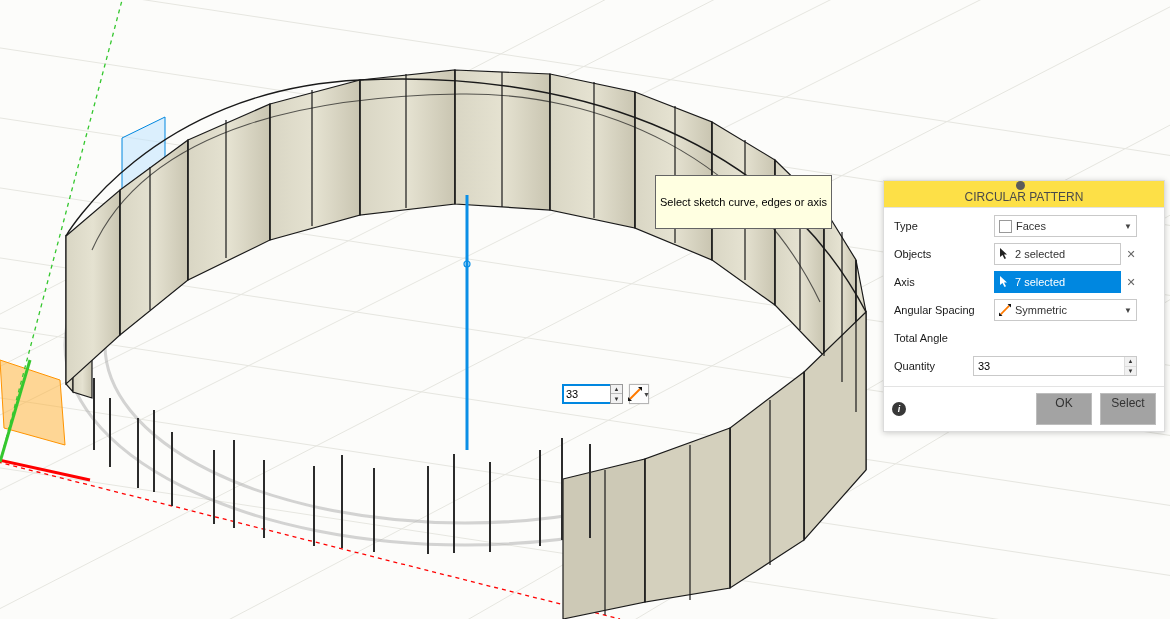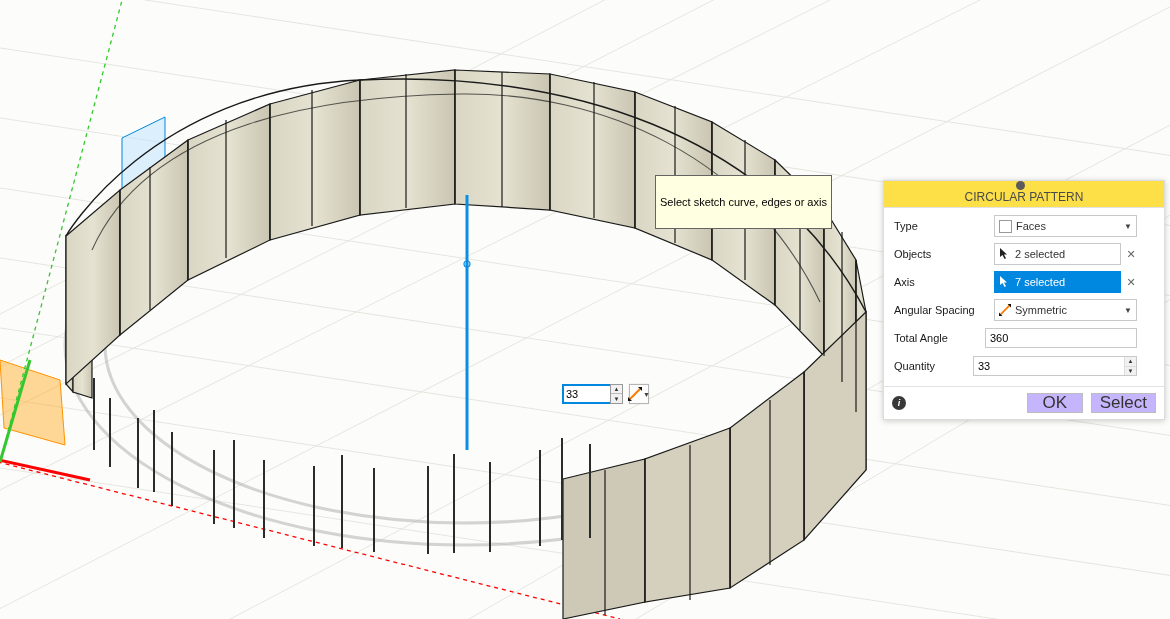--- a/index.html
+++ b/index.html
@@ -237,26 +237,26 @@
     color: #fff;
     display:flex; align-items:center; justify-content:center;
     font-size: 9px;
     font-weight: bold;
     font-style: italic;
     cursor: pointer;
   }
   .spacer { flex: 1; }
   .btn {
     min-width: 56px;
-    height: 20px;
+    height: 32px;
     border: 1px solid #bdbdbd;
-    background: #c4b5fd;
+    background: #a3a3a3;
     text-align: center;
     line-height: 18px;
-    font-size: 17px;
+    font-size: 12px;
     color: #333;
     cursor: pointer;
     box-sizing: border-box;
     padding: 0 8px;
   }
 
   
   .faces-icon {
     width: 11px; height: 11px;
     border: 1px solid #999;
@@ -487,23 +487,20 @@
           </span>
           <span>Symmetric</span>
           <span class="chev">▼</span>
         </div>
       </div>
     </div>
 
 
     <div class="row">
       <span class="label">Total Angle</span>
-      <div class="field">
-        <input class="text-input" type="text" value="360" style="">
-      </div>
     </div>
 
     <div class="row">
       <span class="label">Quantity</span>
       <div class="field">
         <div class="text-input-wrap">
           <input type="text" value="33" style="">
           <div class="spin">
             <div class="arrow">▲</div>
             <div class="arrow">▼</div>

